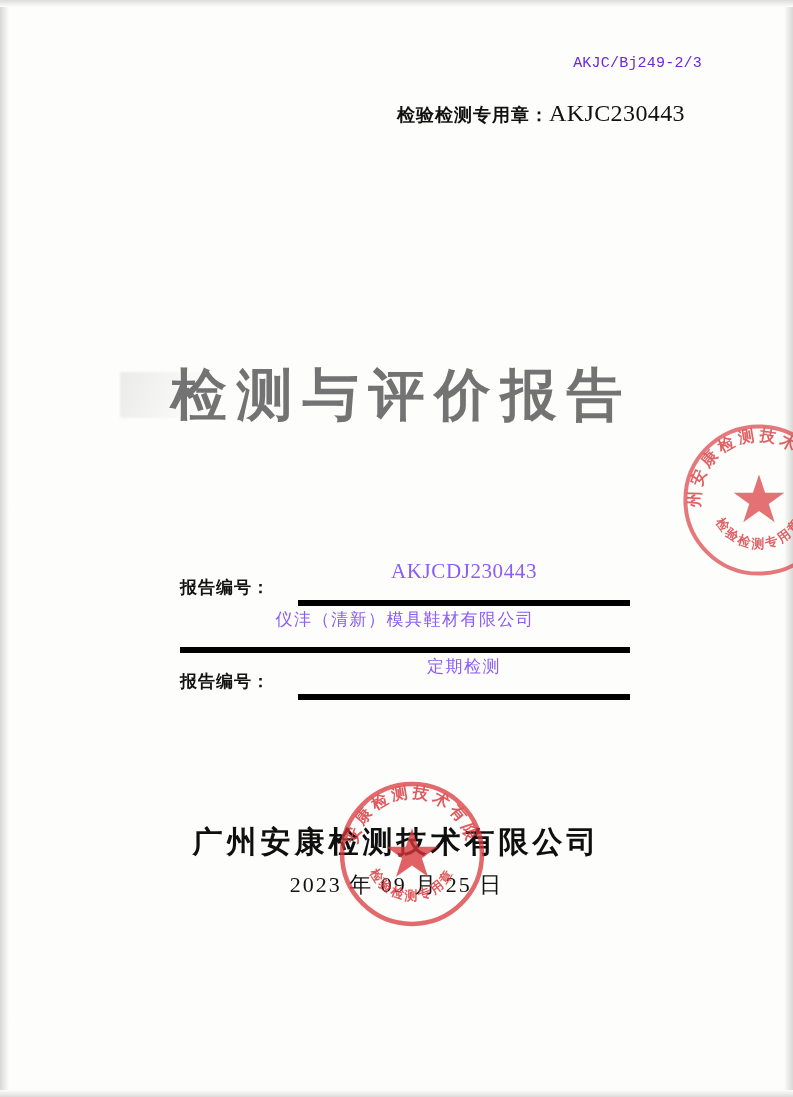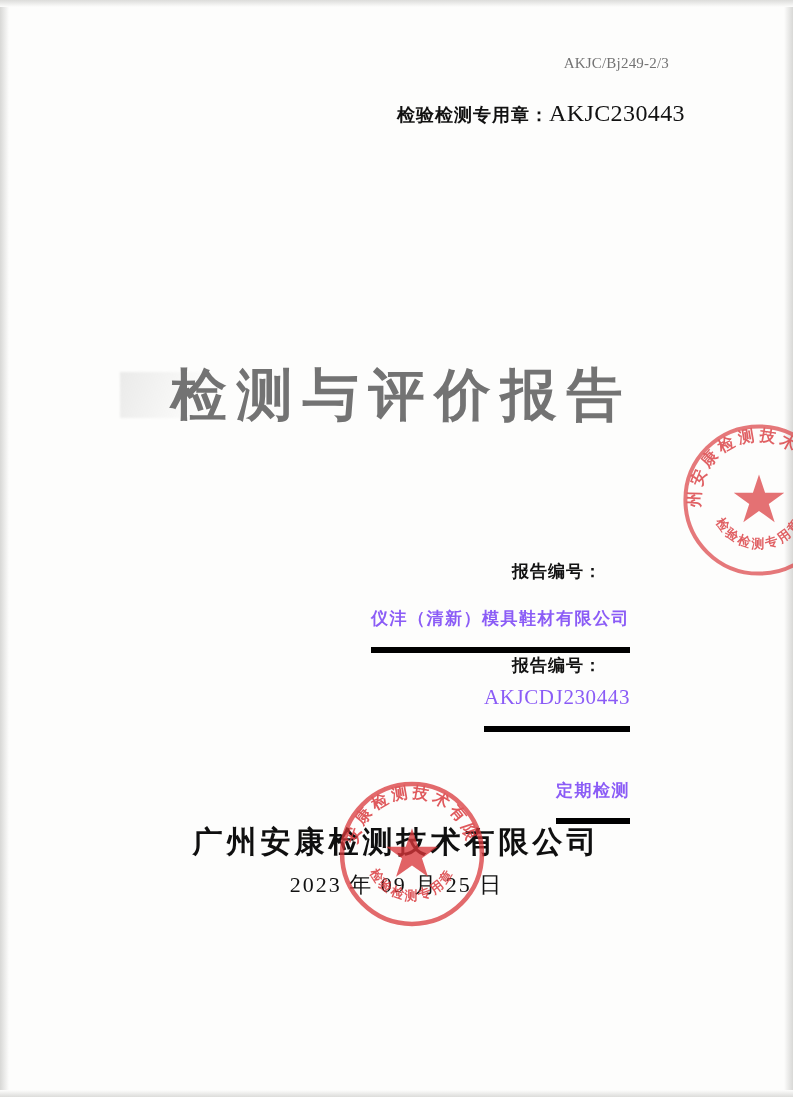--- a/index.html
+++ b/index.html
@@ -43,26 +43,26 @@
   }
   .scan-edge-bottom {
     position: absolute;
     left: 0; right: 0; bottom: 0;
     height: 7px;
     background: linear-gradient(to top, #dcdcda, #fdfdfc);
   }
 
   .doc-code {
     position: absolute;
-    right: 124px;
+    right: 91px;
     top: 55px;
     font-size: 15px;
     letter-spacing: 0.2px;
-    font-family: Liberation Serif, serif;
-    color: #737373;
+    font-family: Liberation Mono, monospace;
+    color: #6d28d9;
   }
 
   .task-no {
     position: absolute;
     right: 108px;
     top: 100px;
     font-size: 19px;
     color: #111;
     white-space: nowrap;
     font-family: "Liberation Serif", serif;
@@ -97,21 +97,20 @@
     position: absolute;
     left: 180px;
     top: 560px;
     width: 450px;
   }
   .field-row {
     display: flex;
     align-items: flex-end;
     height: 46px;
     margin-bottom: 1px;
-    flex-direction: column;
   }
   .field-label {
     width: 118px;
     flex: 0 0 118px;
     font-family: "DejaVu Sans", sans-serif;
     font-weight: 700;
     font-size: 17px;
     letter-spacing: 1px;
     color: #121212;
     padding-bottom: 7px;
@@ -121,21 +120,21 @@
     flex: 1 1 auto;
     border-bottom: 6px solid #000000;
     text-align: center;
     padding-bottom: 16px;
     font-size: 19px;
     letter-spacing: 0.5px;
     color: #8b5cf6;
   }
   .field-value.cn {
     font-family: "DejaVu Sans", sans-serif;
-    font-weight: 700;
+    font-weight: 400;
     font-size: 17px;
     letter-spacing: 1.5px;
   }
   .field-value.en {
     font-family: "Liberation Serif", serif;
     font-size: 21px;
     letter-spacing: 0.6px;
   }
 
   .issuer {

